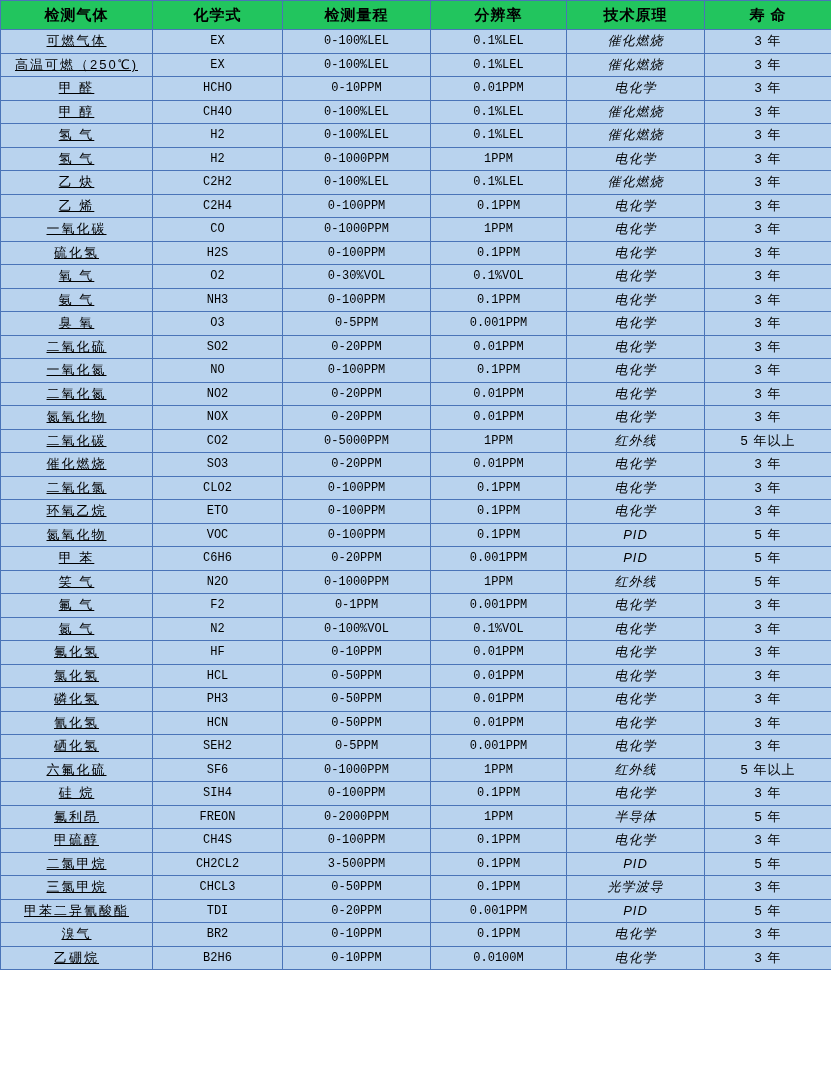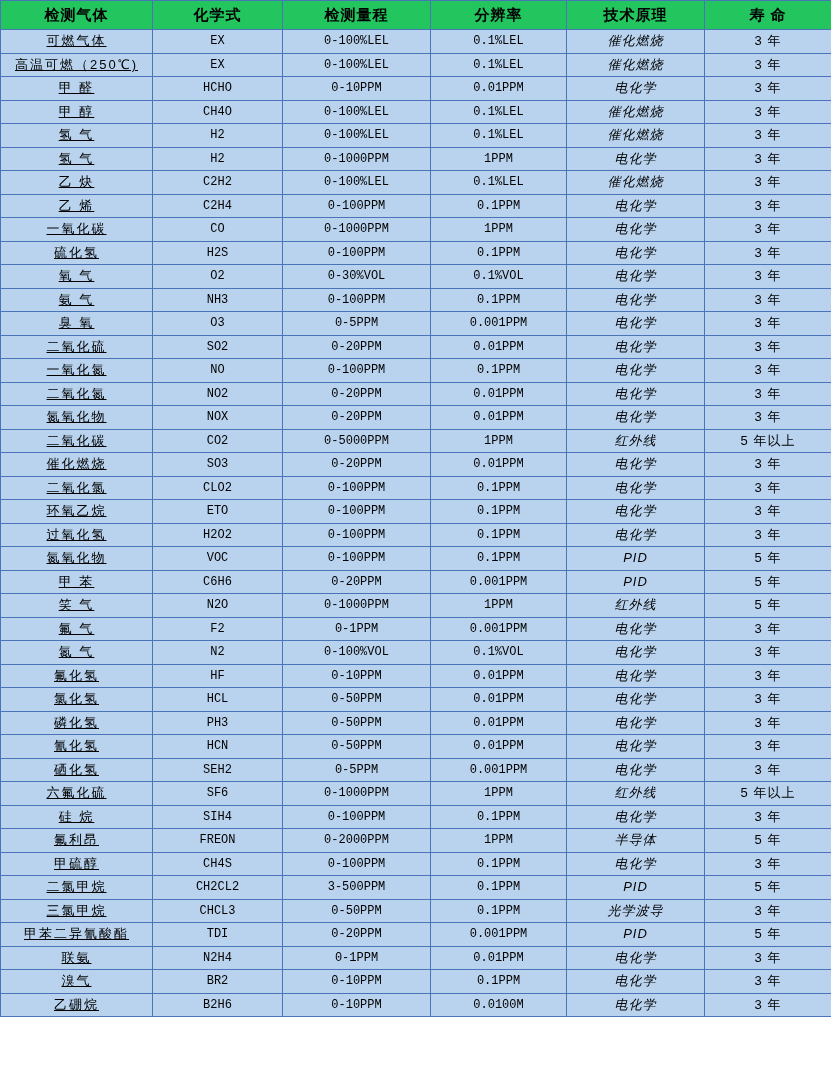--- a/index.html
+++ b/index.html
@@ -250,28 +250,20 @@
       </tr>
       <tr>
         <td class="name">环氧乙烷</td>
         <td class="formula">ETO</td>
         <td class="range">0-100PPM</td>
         <td class="resolution">0.1PPM</td>
         <td class="principle">电化学</td>
         <td class="life">3 年</td>
       </tr>
       <tr>
-        <td class="name">过氧化氢</td>
-        <td class="formula">H2O2</td>
-        <td class="range">0-100PPM</td>
-        <td class="resolution">0.1PPM</td>
-        <td class="principle">电化学</td>
-        <td class="life">3 年</td>
-      </tr>
-      <tr>
         <td class="name">氮氧化物</td>
         <td class="formula">VOC</td>
         <td class="range">0-100PPM</td>
         <td class="resolution">0.1PPM</td>
         <td class="principle">PID</td>
         <td class="life">5 年</td>
       </tr>
       <tr>
         <td class="name">甲 苯</td>
         <td class="formula">C6H6</td>
@@ -394,28 +386,20 @@
       </tr>
       <tr>
         <td class="name">甲苯二异氰酸酯</td>
         <td class="formula">TDI</td>
         <td class="range">0-20PPM</td>
         <td class="resolution">0.001PPM</td>
         <td class="principle">PID</td>
         <td class="life">5 年</td>
       </tr>
       <tr>
-        <td class="name">联氨</td>
-        <td class="formula">N2H4</td>
-        <td class="range">0-1PPM</td>
-        <td class="resolution">0.01PPM</td>
-        <td class="principle">电化学</td>
-        <td class="life">3 年</td>
-      </tr>
-      <tr>
         <td class="name">溴气</td>
         <td class="formula">BR2</td>
         <td class="range">0-10PPM</td>
         <td class="resolution">0.1PPM</td>
         <td class="principle">电化学</td>
         <td class="life">3 年</td>
       </tr>
       <tr>
         <td class="name">乙硼烷</td>
         <td class="formula">B2H6</td>

